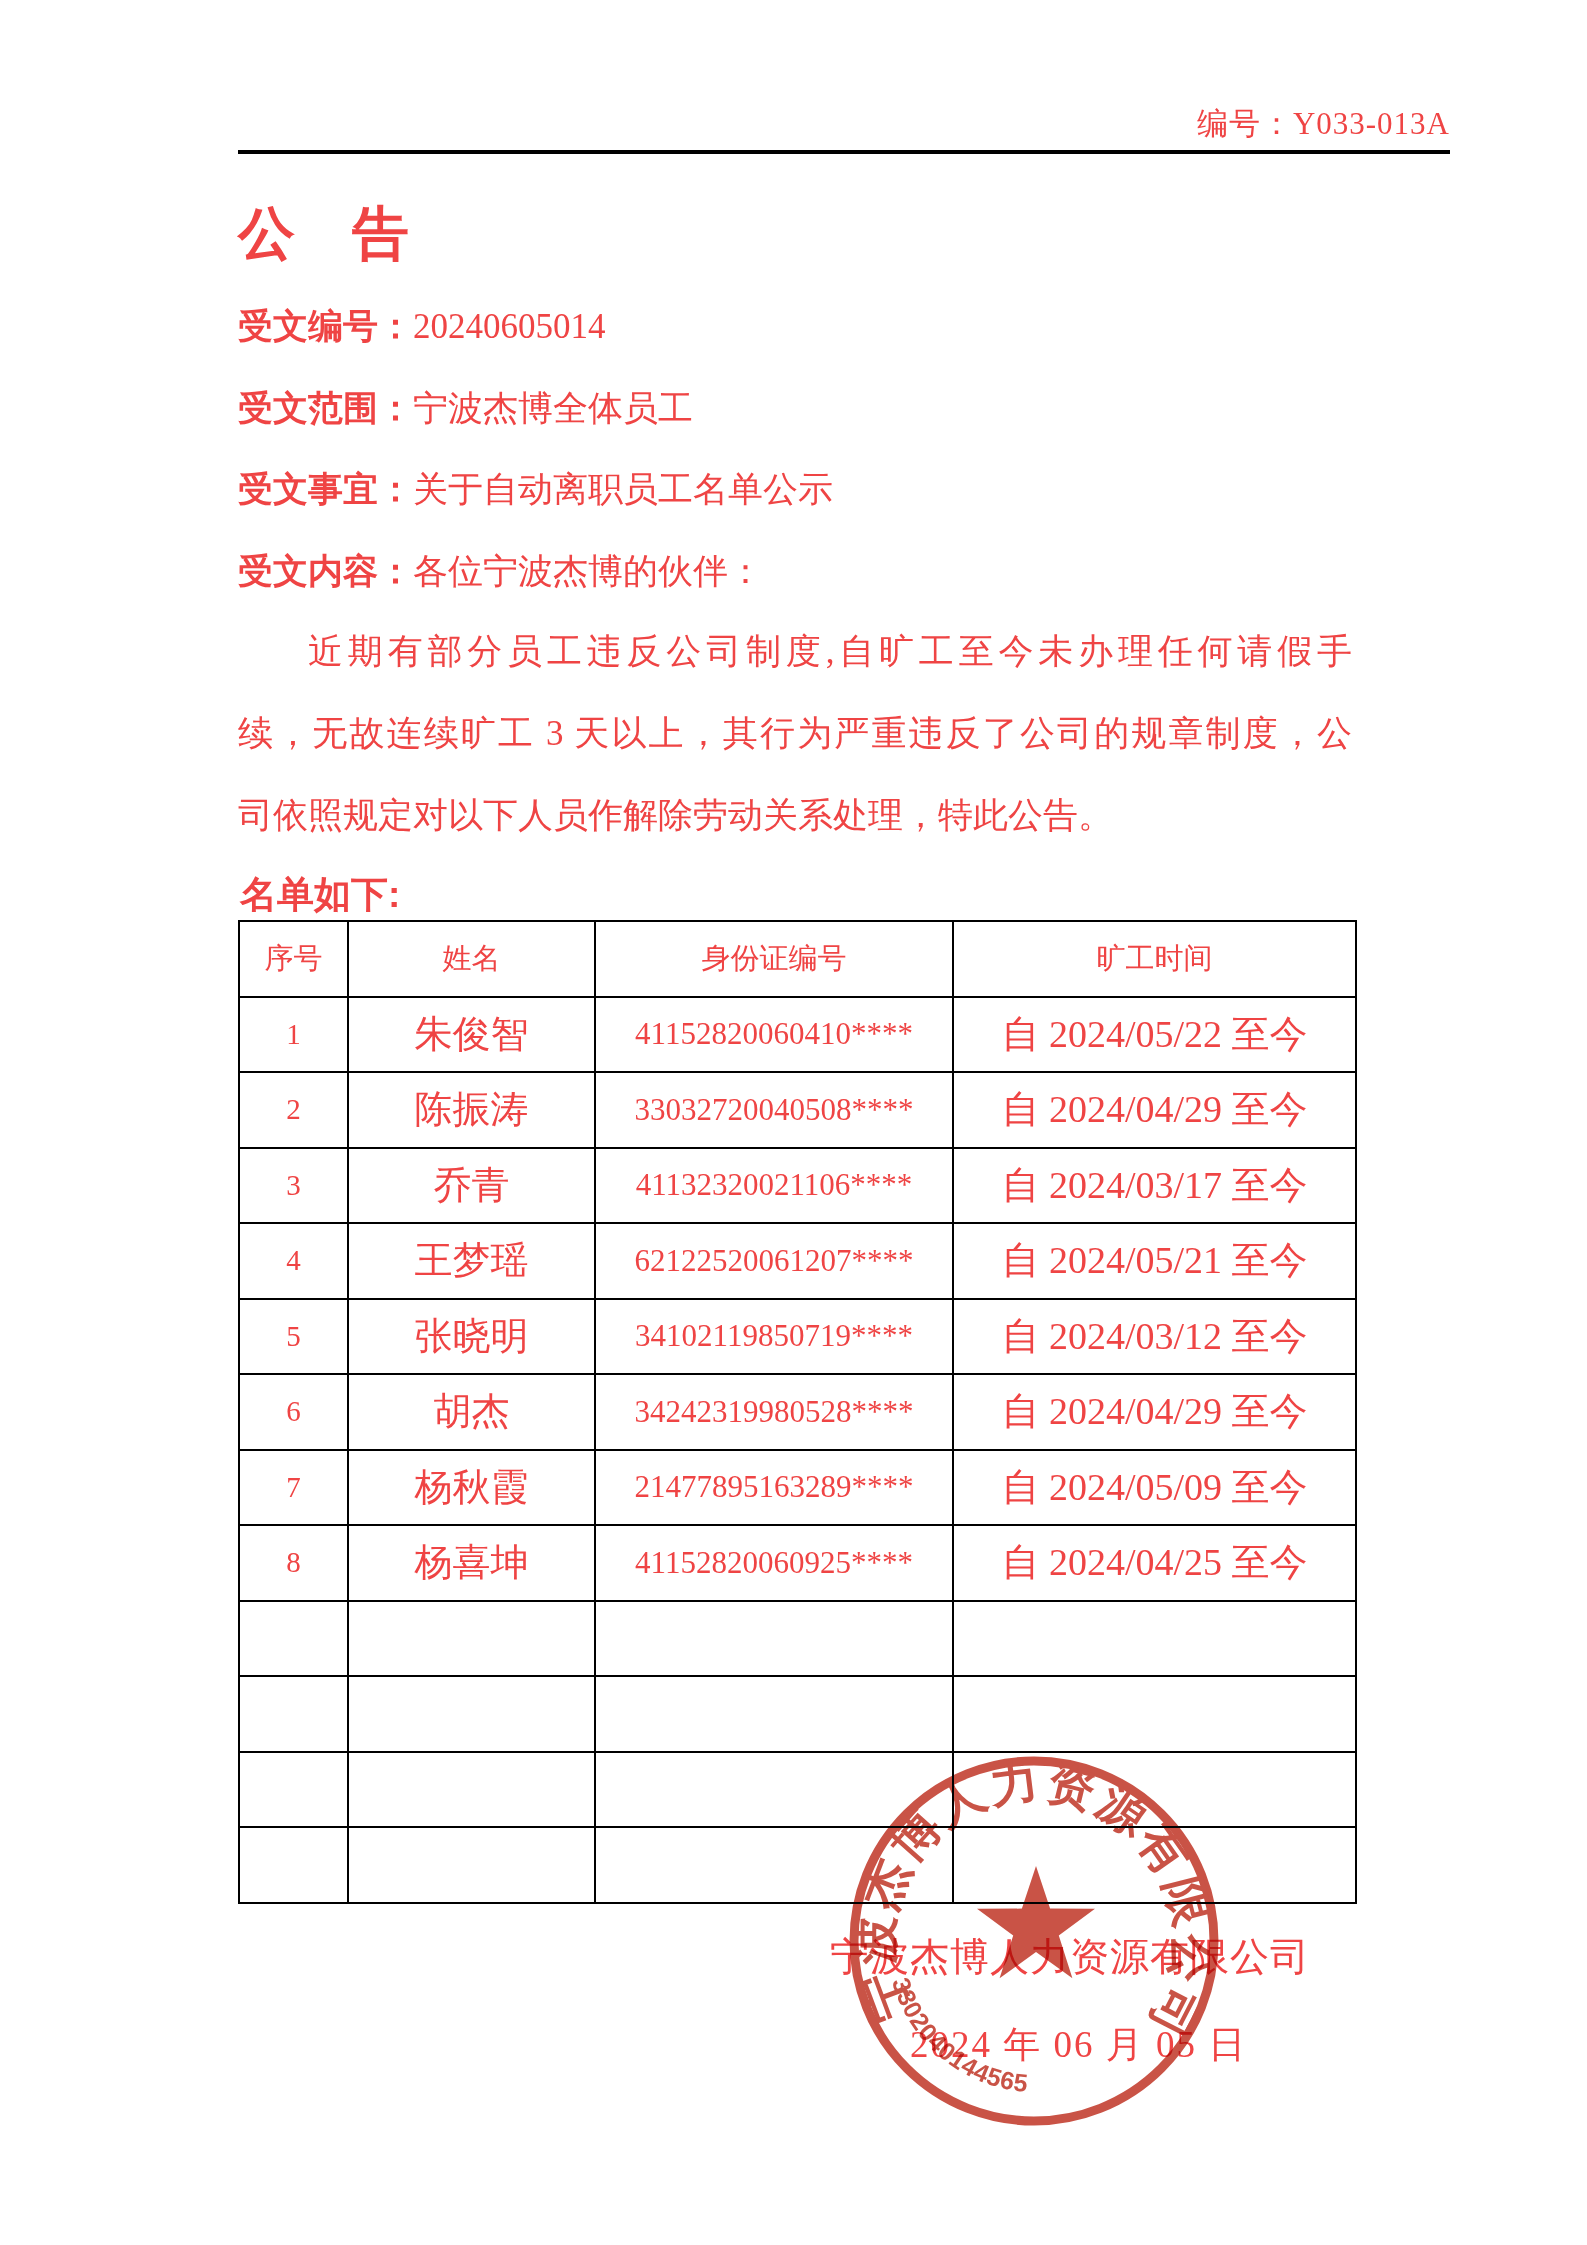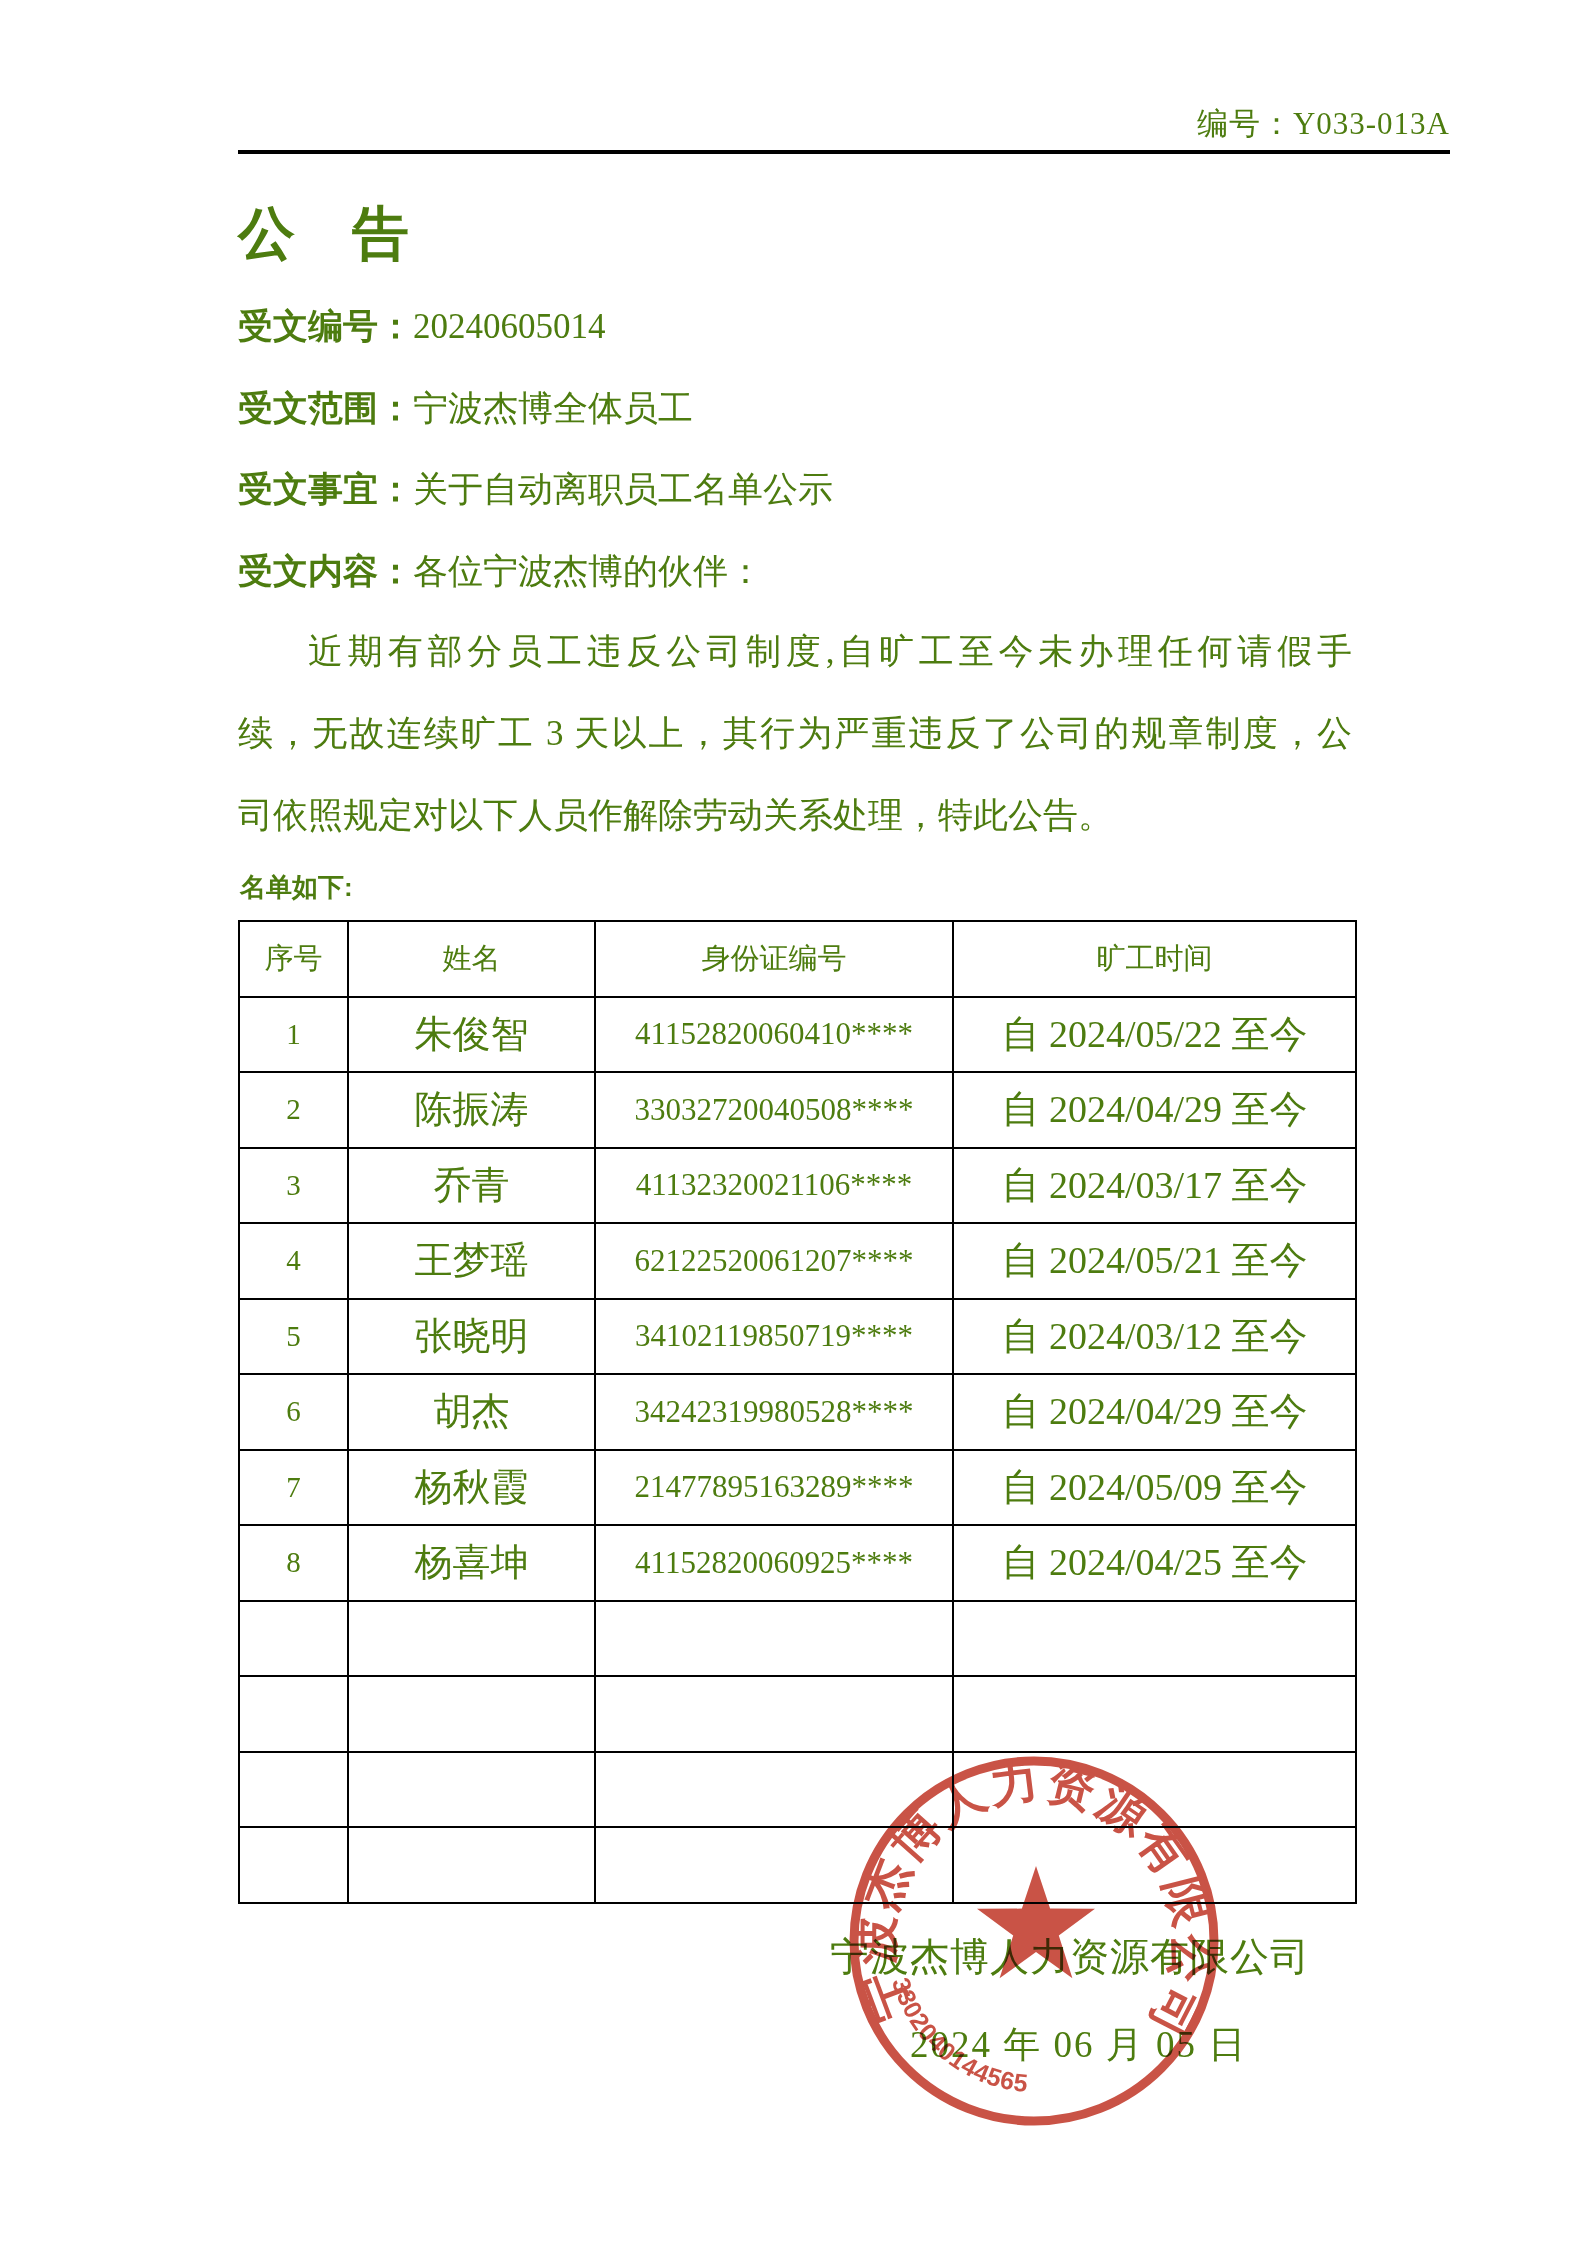--- a/index.html
+++ b/index.html
@@ -1,21 +1,21 @@
 <!DOCTYPE html>
 <html><head>
 <meta charset="utf-8">
 <style>
   html,body{margin:0;padding:0;background:#ffffff;}
   .page{
     position:relative;
     width:1587px;height:2245px;
     background:#ffffff;
     font-family:"Liberation Serif","DejaVu Serif",serif;
-    color:#4d7c0f;
+    color:#ef4444;
     overflow:hidden;
   }
   .doc-serial{
     position:absolute;top:103px;left:238px;width:1212px;
     text-align:right;font-size:31px;letter-spacing:1px;
   }
   .header-rule{
     position:absolute;top:150px;left:238px;width:1212px;height:4px;background:#000;
   }
   .doc-title{
@@ -29,21 +29,21 @@
   .field-value{font-weight:400;}
   .f0{top:303px;} .f1{top:385px;} .f2{top:466px;} .f3{top:548px;}
   .para-line{
     position:absolute;left:238px;width:1114px;font-size:35px;
   }
   .p0{top:628px;text-indent:70px;}
   .p1{top:710px;}
   .p2{top:792px;}
   .fill{text-align:justify;text-align-last:justify;}
   .list-intro{
-    position:absolute;top:870px;left:240px;font-size:26px;font-weight:700;
+    position:absolute;top:870px;left:240px;font-size:37px;font-weight:700;
     font-family:"Liberation Sans","DejaVu Sans",sans-serif;
   }
   table.roster{
     position:absolute;top:920px;left:238px;
     width:1117px;height:981px;
     border-collapse:collapse;table-layout:fixed;
   }
   table.roster tr{height:75.5px;}
   table.roster th, table.roster td{
     border:2px solid #000;

